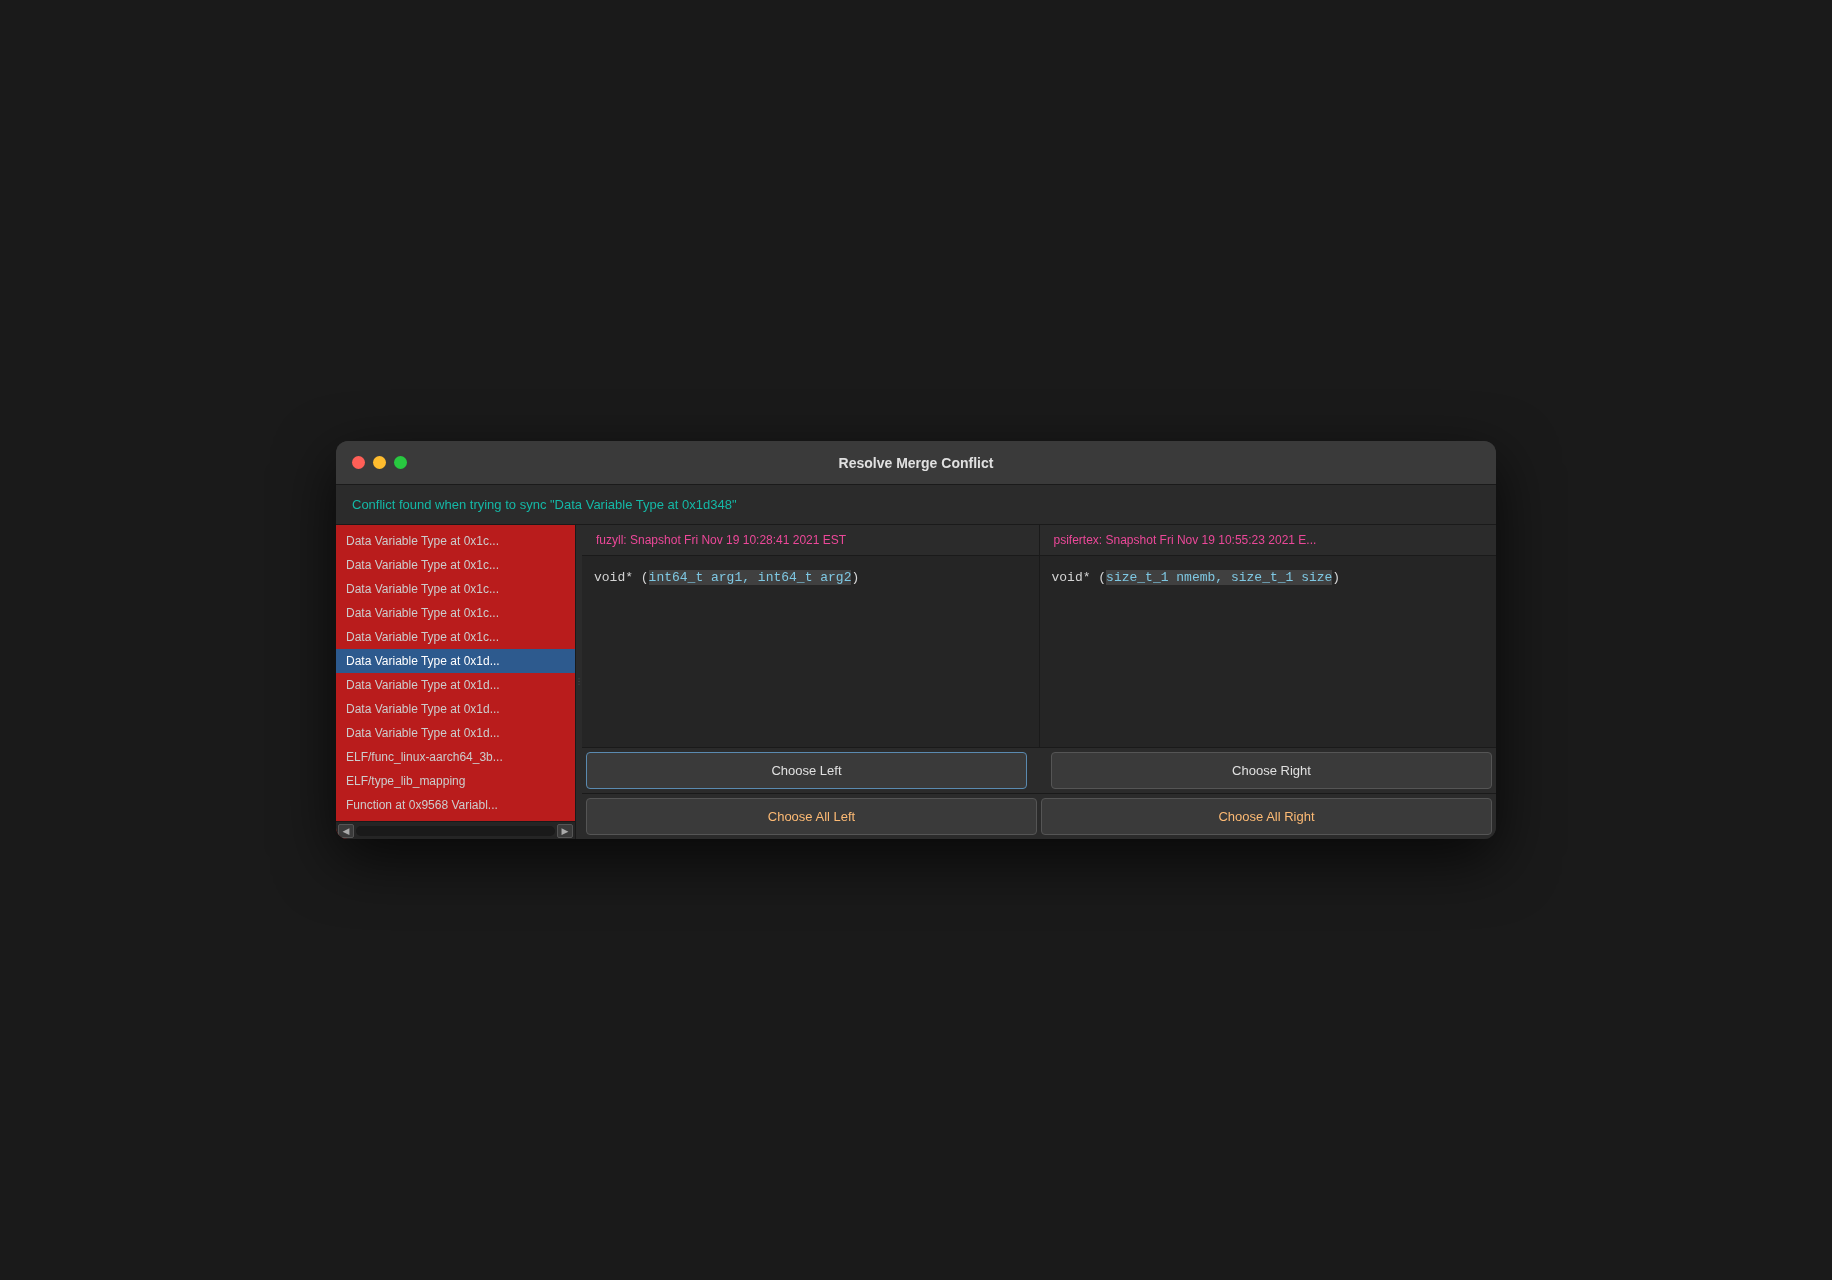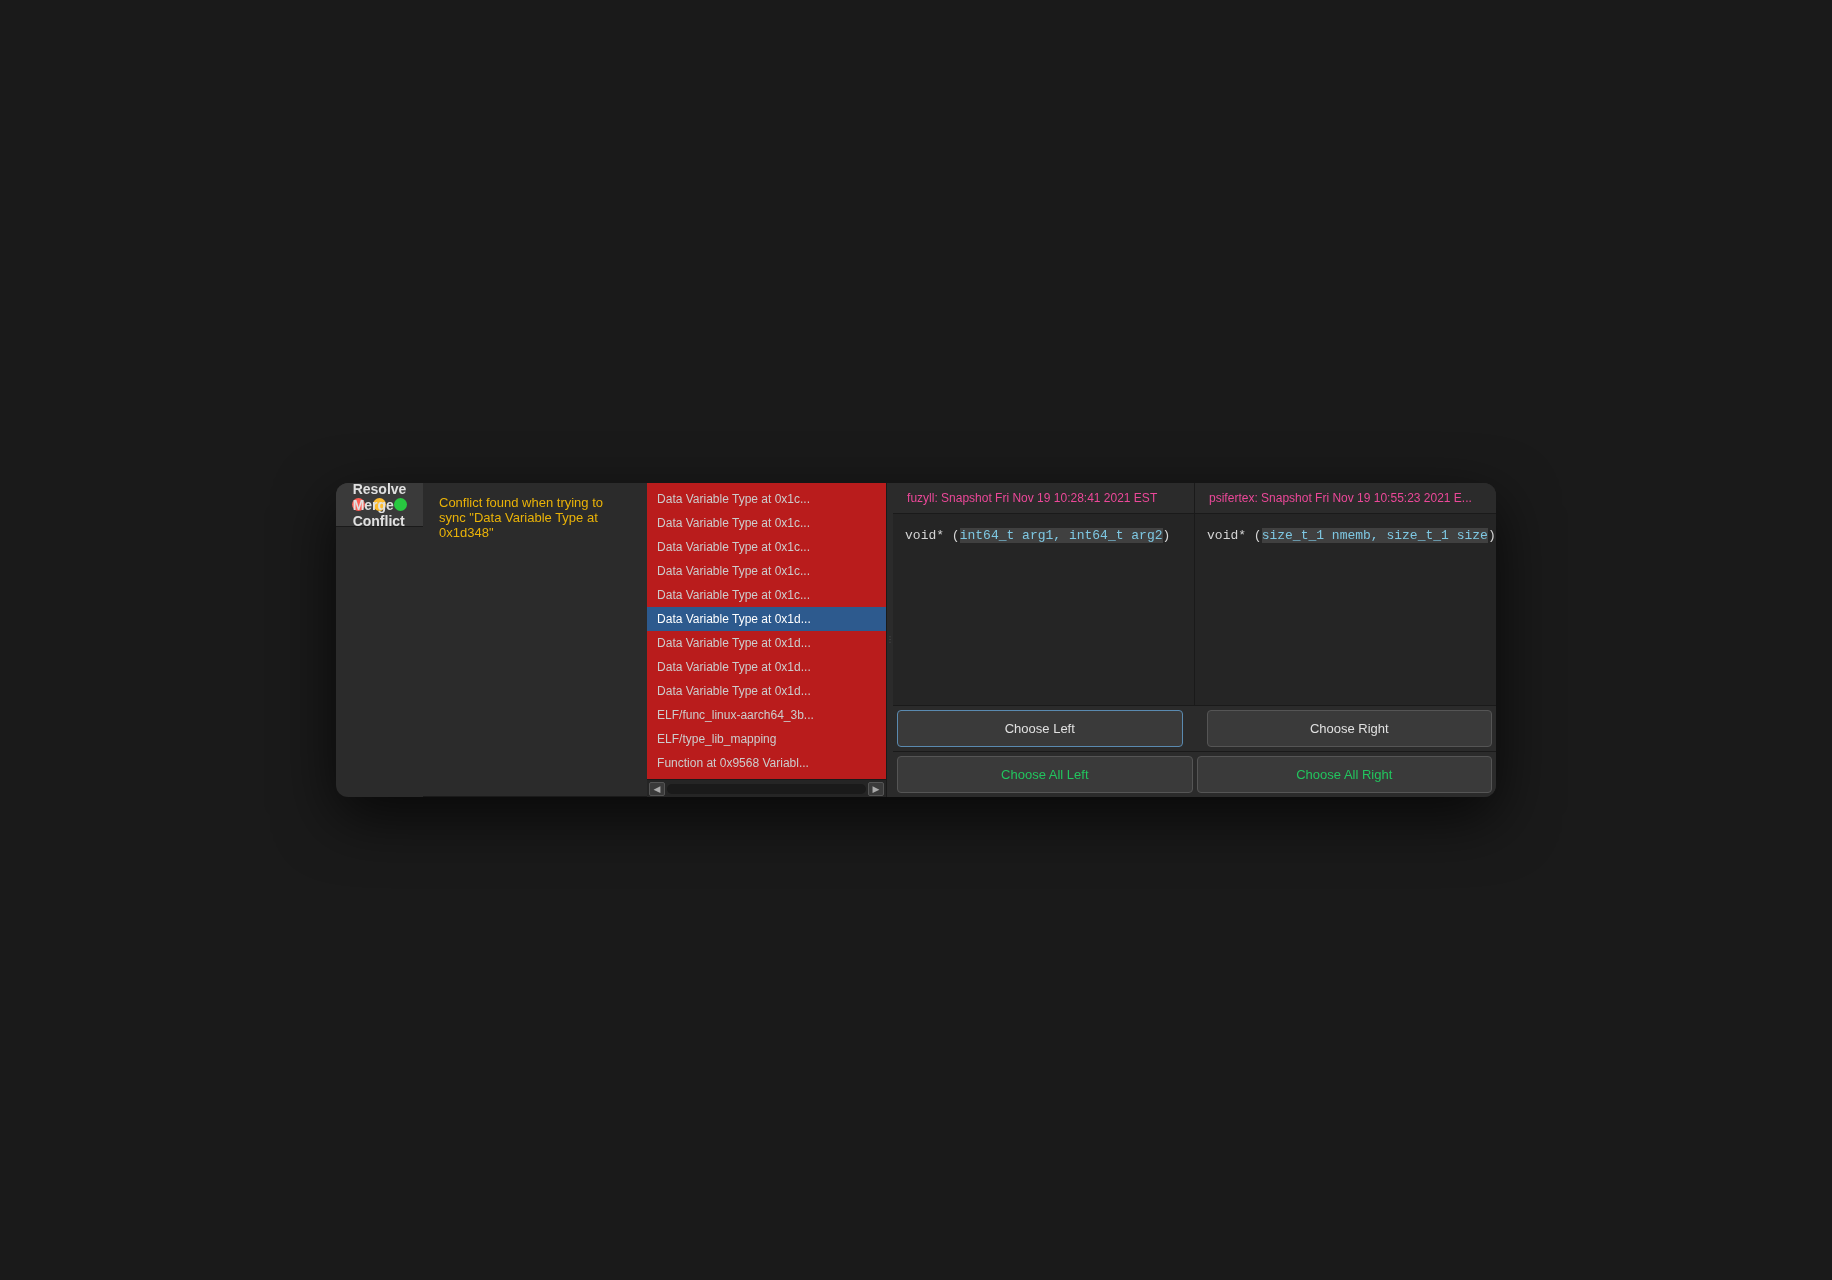--- a/index.html
+++ b/index.html
@@ -12,20 +12,21 @@
       height: 1280px;
       font-family: -apple-system, BlinkMacSystemFont, "Helvetica Neue", Arial, sans-serif;
     }
     .window {
       width: 1160px;
       background: #2b2b2b;
       border-radius: 12px;
       box-shadow: 0 20px 60px rgba(0,0,0,0.7);
       overflow: hidden;
       display: flex;
+      flex-direction: column;
     }
     .titlebar {
       background: #3a3a3a;
       height: 44px;
       display: flex;
       align-items: center;
       padding: 0 16px;
       position: relative;
       border-bottom: 1px solid #1a1a1a;
     }
@@ -46,21 +47,21 @@
       position: absolute;
       left: 50%;
       transform: translateX(-50%);
       color: #e0e0e0;
       font-size: 14px;
       font-weight: 600;
     }
     .conflict-banner {
       background: #2b2b2b;
       padding: 12px 16px;
-      color: #eab308;
+      color: #14b8a6;
       font-size: 13px;
       border-bottom: 1px solid #1a1a1a;
     }
     .main-content {
       display: flex;
       flex: 1;
       min-height: 0;
     }
     .left-panel {
       width: 240px;
@@ -199,21 +200,21 @@
       background: #2b2b2b;
     }
     .btn-bottom {
       flex: 1;
       padding: 10px;
       font-size: 13px;
       cursor: pointer;
       border: 1px solid #555;
       border-radius: 4px;
       background: #3a3a3a;
-      color: #22c55e;
+      color: #fdba74;
       font-family: -apple-system, BlinkMacSystemFont, "Helvetica Neue", Arial, sans-serif;
     }
     .divider-handle {
       width: 6px;
       background: #2b2b2b;
       cursor: col-resize;
       display: flex;
       align-items: center;
       justify-content: center;
     }

